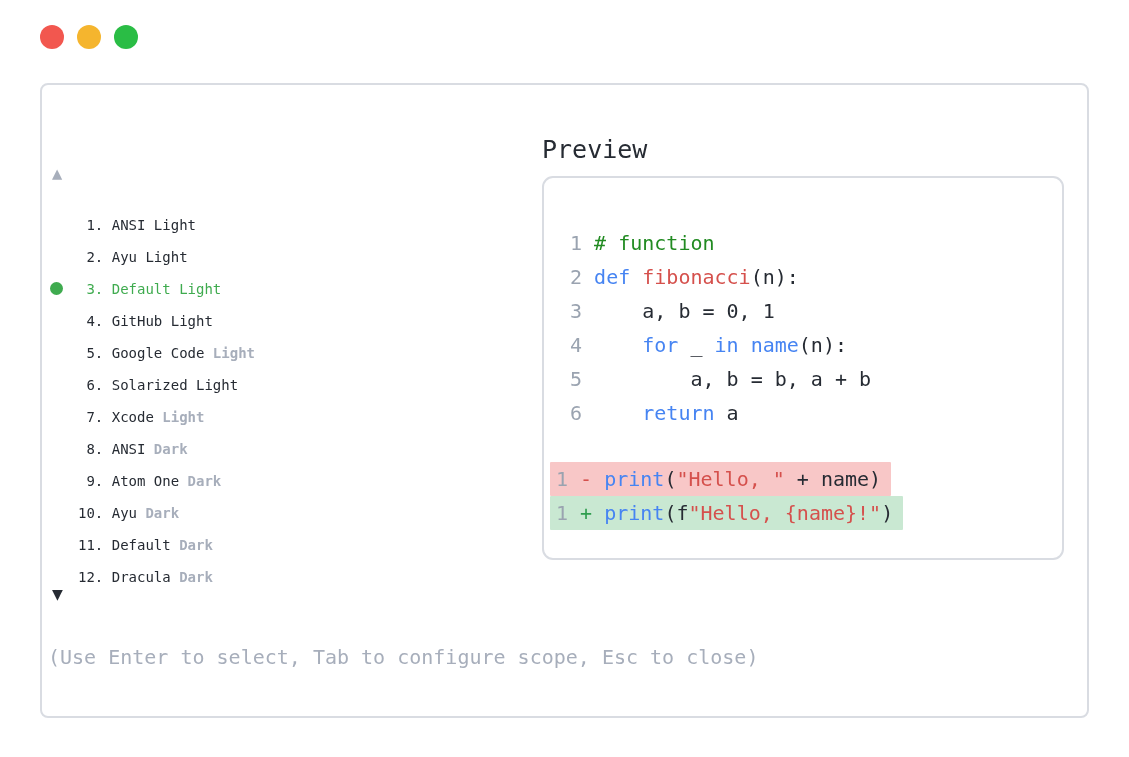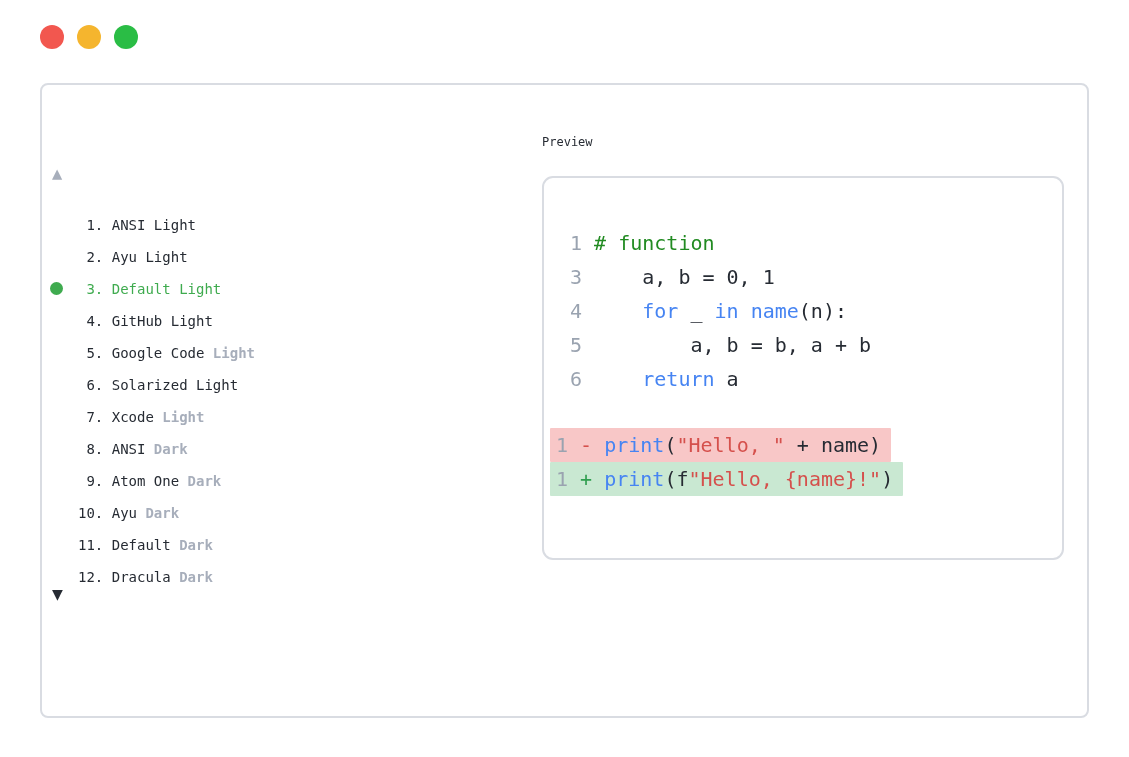--- a/index.html
+++ b/index.html
@@ -32,21 +32,21 @@
   .theme-item.selected .t-num,
   .theme-item.selected .t-name,
   .theme-item.selected .t-dim{color:var(--green);}
   .sel-dot{
     position:absolute;left:-28px;top:9px;width:13px;height:13px;border-radius:50%;
     background:var(--green);
   }
 
   .help{position:absolute;left:6px;top:560px;font-size:20px;color:var(--dim);white-space:pre;}
 
-  .preview-label{position:absolute;left:500px;top:50px;font-size:12px;color:var(--text);}
+  .preview-label{position:absolute;left:500px;top:50px;font-size:25px;color:var(--text);}
   .preview-box{
     position:absolute;left:500px;top:91px;width:522px;height:384px;
     border:2px solid var(--border);border-radius:11px;box-sizing:border-box;
     padding:48px 10px 10px 6px;overflow:hidden;background:#ffffff;
   }
   .code-line{font-size:20px;line-height:32px;white-space:pre;}
   .line-inner{display:inline-block;padding:1px 10px 1px 6px;margin-left:14px;border-radius:1px;}
   .line-inner.hl-removed{margin-left:0;background:var(--removed_bg);}
   .line-inner.hl-added{margin-left:0;background:var(--added_bg);}
   .ln{color:var(--line_number);}
@@ -69,25 +69,27 @@
 
 <div class="panel">
 
 
   <div class="scroll-up">▲</div>
 
   <ol class="theme-list" id="theme-list"><li class="theme-item"><span class="t-num"> 1. </span><span class="t-name">ANSI Light</span></li><li class="theme-item"><span class="t-num"> 2. </span><span class="t-name">Ayu Light</span></li><li class="theme-item selected"><span class="sel-dot"></span><span class="t-num"> 3. </span><span class="t-name">Default Light</span></li><li class="theme-item"><span class="t-num"> 4. </span><span class="t-name">GitHub Light</span></li><li class="theme-item"><span class="t-num"> 5. </span><span class="t-name">Google Code</span><span class="t-dim"> Light</span></li><li class="theme-item"><span class="t-num"> 6. </span><span class="t-name">Solarized Light</span></li><li class="theme-item"><span class="t-num"> 7. </span><span class="t-name">Xcode</span><span class="t-dim"> Light</span></li><li class="theme-item"><span class="t-num"> 8. </span><span class="t-name">ANSI</span><span class="t-dim"> Dark</span></li><li class="theme-item"><span class="t-num"> 9. </span><span class="t-name">Atom One</span><span class="t-dim"> Dark</span></li><li class="theme-item"><span class="t-num">10. </span><span class="t-name">Ayu</span><span class="t-dim"> Dark</span></li><li class="theme-item"><span class="t-num">11. </span><span class="t-name">Default</span><span class="t-dim"> Dark</span></li><li class="theme-item"><span class="t-num">12. </span><span class="t-name">Dracula</span><span class="t-dim"> Dark</span></li></ol>
 
   <div class="scroll-down">▼</div>
 
+  <div class="help">(Use Enter to select, Tab to configure scope, Esc to close)</div>
 
   <div class="preview-label">Preview</div>
 
   <div class="preview-box" id="preview-code">
       <div class="code-line"><span class="line-inner"><span class="ln">1 </span><span class="tok-comment"># function</span></span></div>
+      <div class="code-line"><span class="line-inner"><span class="ln">2 </span><span class="tok-keyword">def</span><span class="tok-plain"> </span><span class="tok-function">fibonacci</span><span class="tok-plain">(n):</span></span></div>
       <div class="code-line"><span class="line-inner"><span class="ln">3 </span><span class="tok-plain">    a, b = 0, 1</span></span></div>
       <div class="code-line"><span class="line-inner"><span class="ln">4 </span><span class="tok-plain">    </span><span class="tok-keyword">for</span><span class="tok-plain"> _ </span><span class="tok-keyword">in</span><span class="tok-plain"> </span><span class="tok-keyword">name</span><span class="tok-plain">(n):</span></span></div>
       <div class="code-line"><span class="line-inner"><span class="ln">5 </span><span class="tok-plain">        a, b = b, a + b</span></span></div>
       <div class="code-line"><span class="line-inner"><span class="ln">6 </span><span class="tok-plain">    </span><span class="tok-keyword">return</span><span class="tok-plain"> a</span></span></div>
       <div class="code-line">&nbsp;</div>
       <div class="code-line"><span class="line-inner hl-removed"><span class="ln">1 </span><span class="tok-minus">- </span><span class="tok-keyword">print</span><span class="tok-plain">(</span><span class="tok-string">"Hello, "</span><span class="tok-plain"> + name)</span></span></div>
       <div class="code-line"><span class="line-inner hl-added"><span class="ln">1 </span><span class="tok-plus">+ </span><span class="tok-keyword">print</span><span class="tok-plain">(f</span><span class="tok-string">"Hello, {name}!"</span><span class="tok-plain">)</span></span></div>
     </div>
 
 </div>

